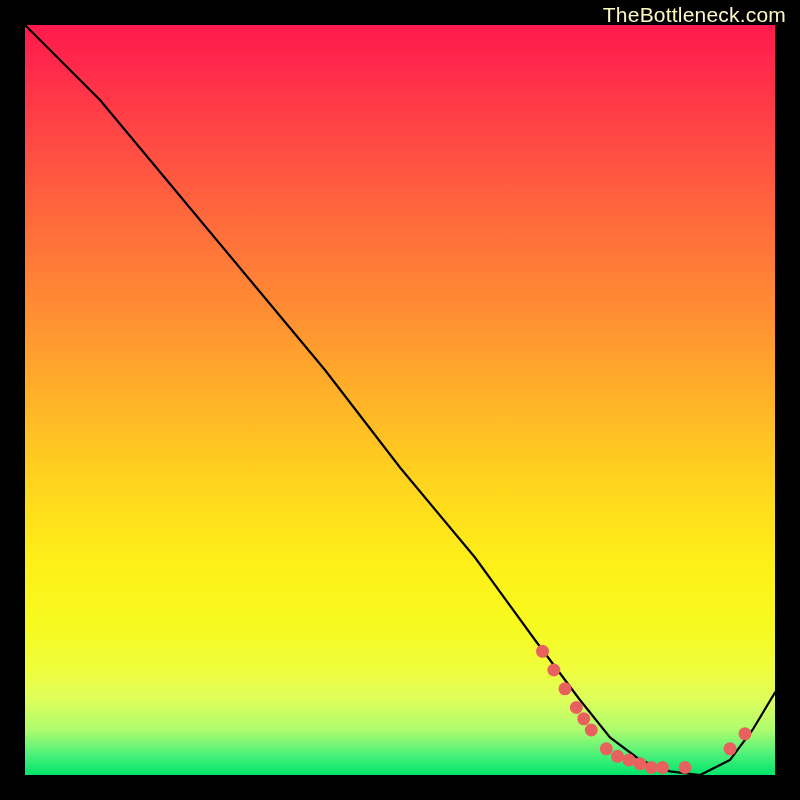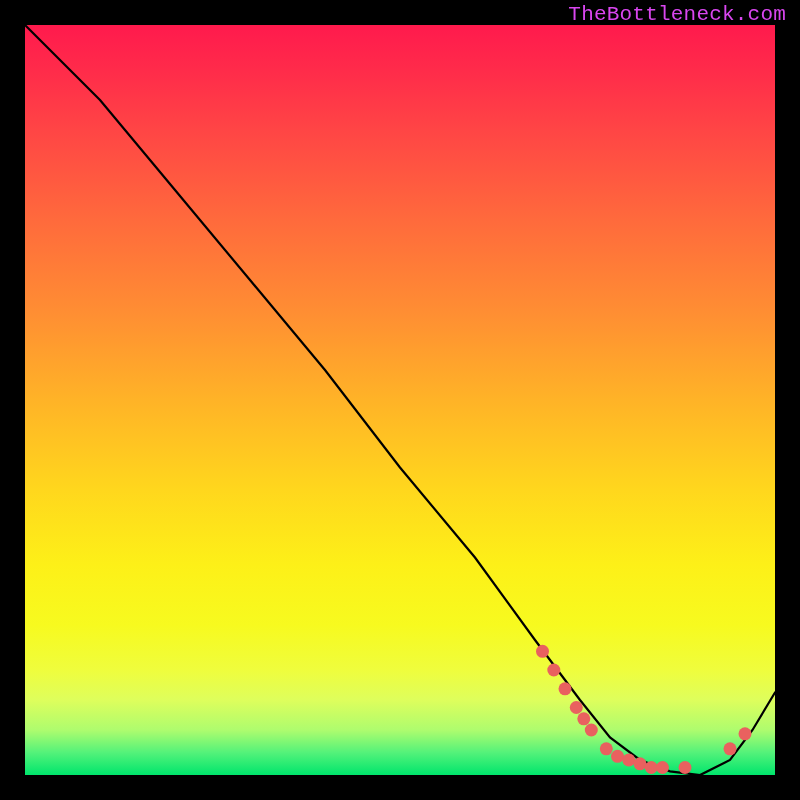--- a/index.html
+++ b/index.html
@@ -7,22 +7,22 @@
   .frame {
     position: absolute;
     top: 0; left: 0;
     width: 800px; height: 800px;
     background: #000;
   }
   .attrib {
     position: absolute;
     top: 3px;
     right: 14px;
-    color: #d946ef;
-    font-family: Liberation Mono, monospace;
+    color: #fef9c3;
+    font-family: Liberation Sans, sans-serif;
     font-size: 21px;
     font-weight: 400;
     letter-spacing: 0.2px;
   }
   .plot {
     position: absolute;
     top: 25px;
     left: 25px;
     width: 750px;
     height: 750px;

